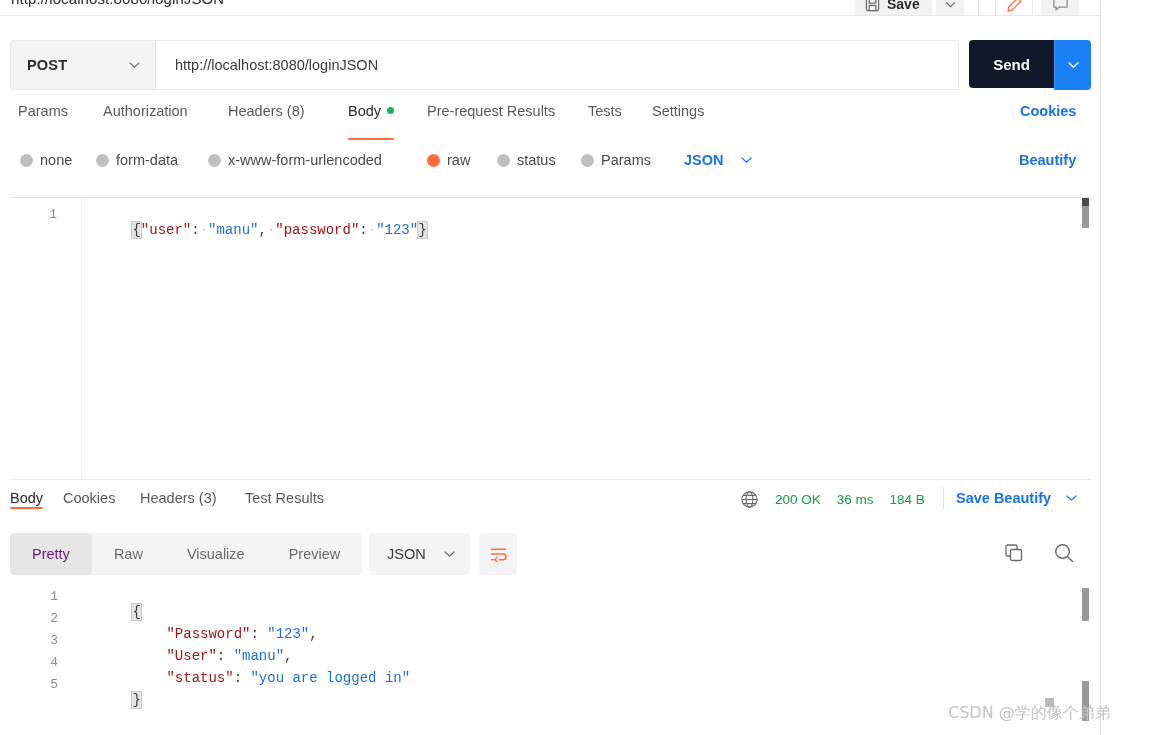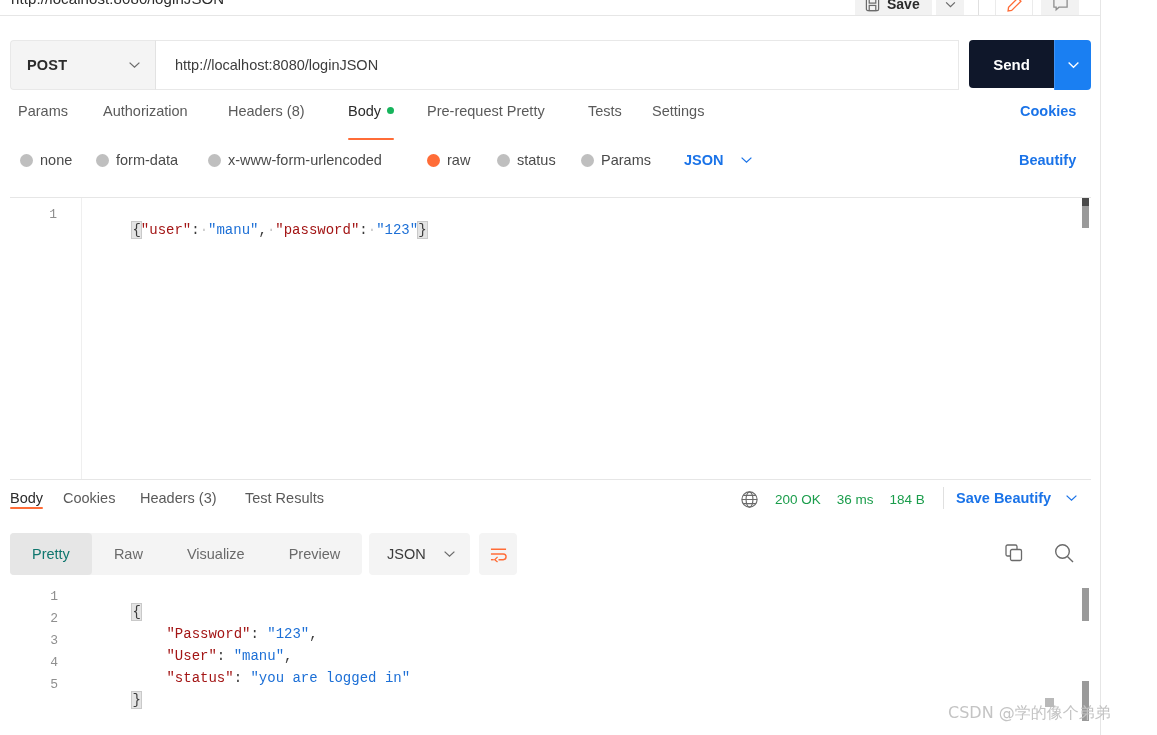--- a/index.html
+++ b/index.html
@@ -197,21 +197,21 @@
   
   .resp-toolbar { position: absolute; left: 0; top: 533px; width: 1100px; height: 44px; }
   .seg-group {
     position: absolute; left: 10px; top: 0; height: 42px;
     background: #f4f4f4; border-radius: 4px; display: flex; align-items: center;
   }
   .seg {
     height: 42px; padding: 0 22px; display: flex; align-items: center;
     font-size: 14.5px; color: #6a6a6a; cursor: pointer; border-radius: 4px;
   }
-  .seg.active { background: #e6e6e6; color: #0f766e; }
+  .seg.active { background: #e6e6e6; color: #701a75; }
   .fmt-select {
     position: absolute; left: 369px; top: 0; height: 42px; width: 101px;
     background: #f4f4f4; border-radius: 4px;
     display: flex; align-items: center; justify-content: space-between;
     padding: 0 14px 0 18px;
     font-size: 14.5px; color: #3b3b3b; cursor: pointer;
   }
   .wrap-btn {
     position: absolute; left: 479px; top: 0; width: 38px; height: 42px;
     background: #f4f4f4; border-radius: 4px;
@@ -305,21 +305,21 @@
       <span>Authorization</span>
     </div>
     <div class="tab" style="left:228px">
       <span>Headers (8)</span>
     </div>
     <div class="tab active" style="left:348px">
       <span>Body</span><span class="green-dot"></span>
       <span class="underline"></span>
     </div>
     <div class="tab" style="left:427px">
-      <span>Pre-request Pretty</span>
+      <span>Pre-request Results</span>
     </div>
     <div class="tab" style="left:588px">
       <span>Tests</span>
     </div>
     <div class="tab" style="left:652px">
       <span>Settings</span>
     </div>
     <div class="cookies-link">Cookies</div>
   </div>
 

